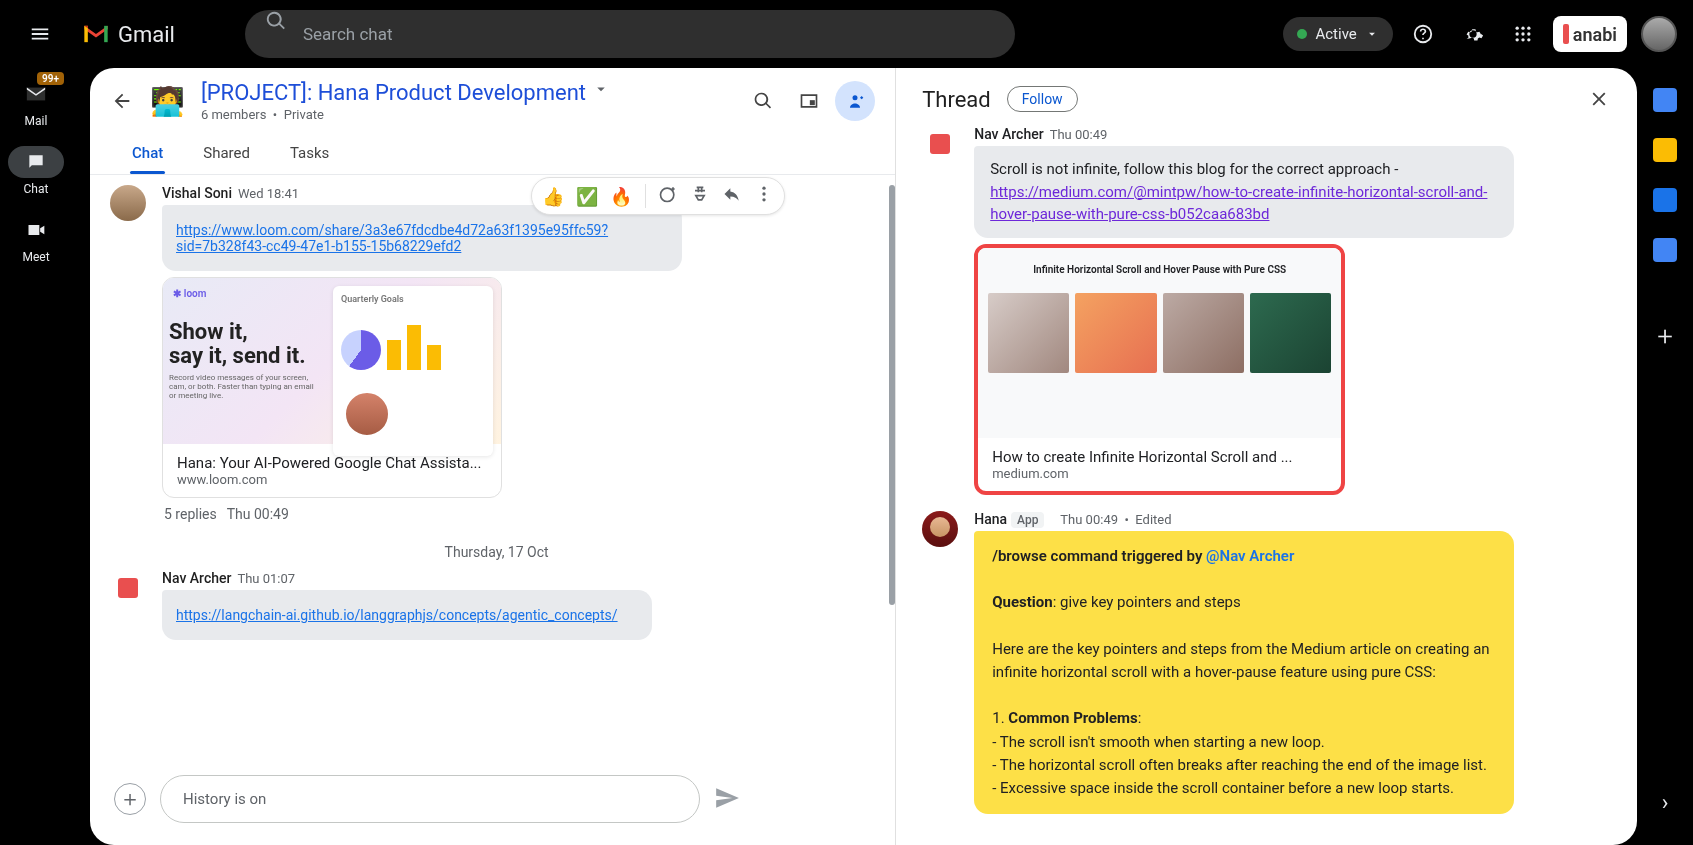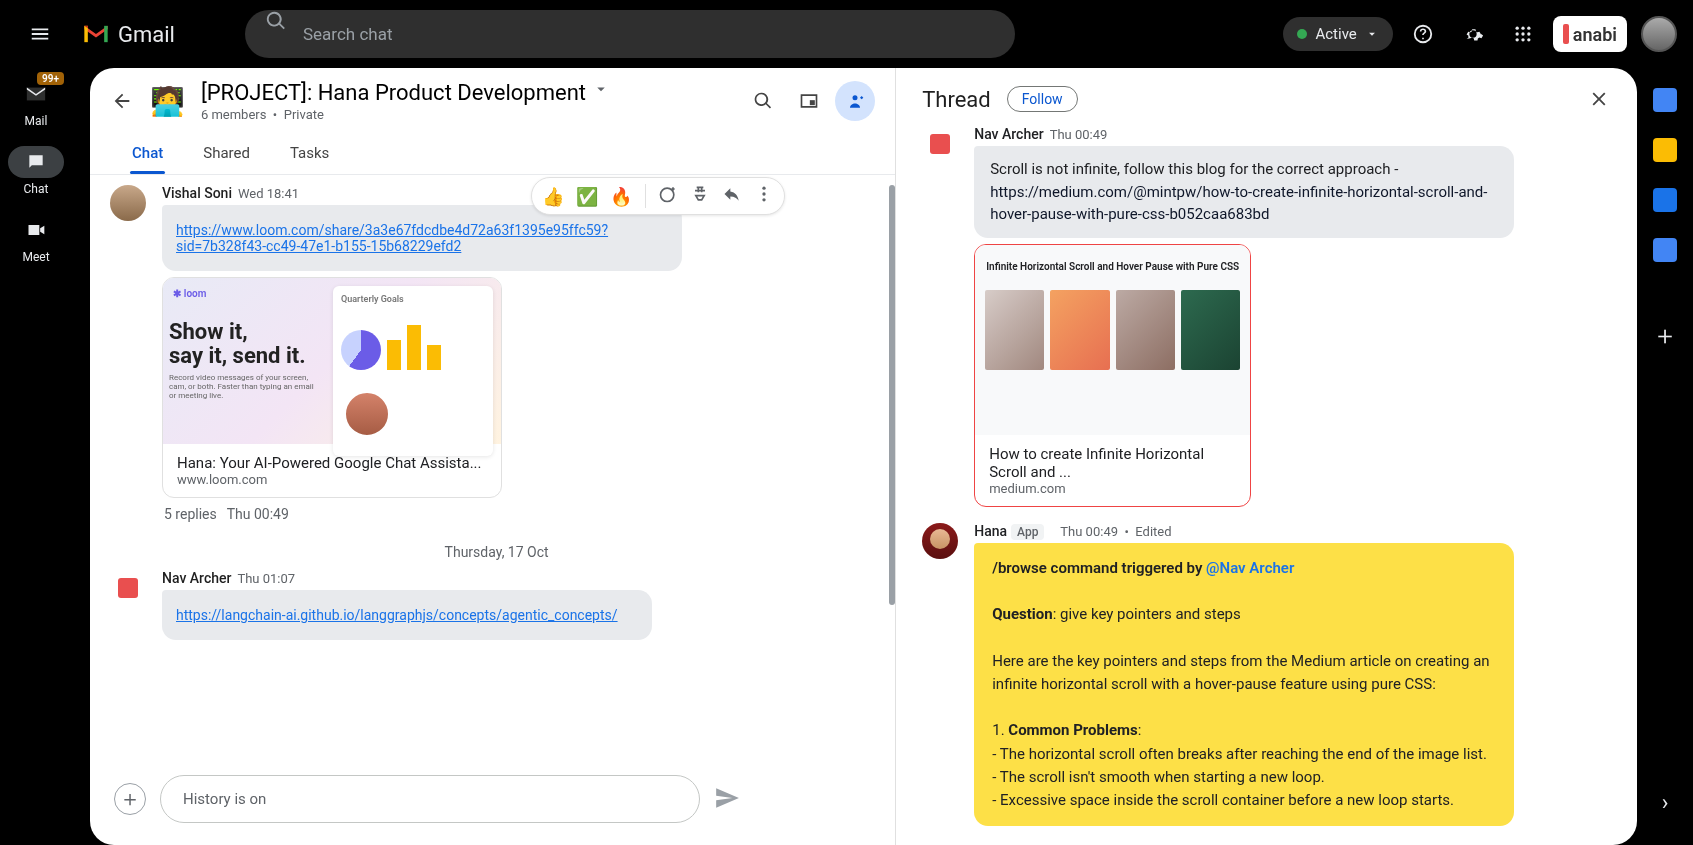--- a/index.html
+++ b/index.html
@@ -42,21 +42,21 @@
   
   .card{position:absolute;left:90px;top:68px;right:56px;bottom:0;background:#fff;border-radius:24px;display:flex;overflow:hidden}
   .col-left{flex:1;display:flex;flex-direction:column;border-right:1px solid #e0e0e0;min-width:0}
   .col-right{flex:0.92;display:flex;flex-direction:column;min-width:0}
 
   
   .chat-header{display:flex;align-items:center;padding:12px 20px;gap:16px}
   .back-arrow{width:24px;height:24px;display:flex;align-items:center;justify-content:center}
   .space-emoji{font-size:28px}
   .space-title-wrap{flex:1}
-  .space-title{font-size:22px;color:#000000;display:flex;align-items:flex-start;gap:6px}
+  .space-title{font-size:22px;color:#1d4ed8;display:flex;align-items:flex-start;gap:6px}
   .chev-d{fill:#5f6368}
   .space-sub{font-size:13px;color:#5f6368;margin-top:2px}
   .header-icons{display:flex;gap:6px;align-items:center}
   .header-icons .hbtn{width:40px;height:40px;border-radius:50%;display:flex;align-items:center;justify-content:center}
   .hbtn.active{background:#d3e3fd}
   .hbtn svg{fill:#444}
   .hbtn.active svg{fill:#0b57d0}
 
   .tabs{display:flex;gap:36px;padding:0 40px;border-bottom:1px solid #e8eaed;font-size:15px;color:#444}
   .tab{padding:10px 2px 12px;position:relative}
@@ -96,22 +96,22 @@
   .thread-close svg{fill:#444}
 
   .thread-scroll{flex:1;overflow:auto;padding:0 26px 20px}
   .t-msg{display:flex;gap:16px;margin-top:6px}
   .t-msg .av{width:36px;height:36px;border-radius:50%;flex:0 0 36px;display:flex;align-items:center;justify-content:center;color:#fff;font-size:11px}
   .bot-logo{width:20px;height:20px;background:#e94f4f;border-radius:3px}
   .t-body{flex:1;min-width:0}
   .t-head{font-size:14px;font-weight:500}
   .t-head .time{color:#5f6368;font-weight:400;margin-left:6px;font-size:13px}
   .t-bubble{background:#e8eaed;border-radius:14px;border-top-left-radius:4px;padding:12px 16px;margin-top:4px;font-size:15px;line-height:1.5;max-width:540px}
-  .t-bubble a{color:#0f172a;}
-  .prev-card{border:1px solid #ef4444;border-radius:12px;overflow:hidden;margin-top:6px;width:277px}
+  .t-bubble a{color:#6d28d9;text-decoration:underline}
+  .prev-card{border:4px solid #ef4444;border-radius:12px;overflow:hidden;margin-top:6px;width:371px}
   .prev-card .pimg{height:190px;background:#f8f9fa;padding:10px}
   .prev-card .pimg .ptitle{font-size:10px;font-weight:600;text-align:center;padding:6px 0 18px}
   .thumb-strip{display:flex;gap:6px}
   .thumb-strip div{flex:1;height:80px;background:linear-gradient(135deg,#d7ccc8,#a1887f);border-radius:2px}
   .prev-card .pcap{padding:10px 14px;font-size:15px}
   .prev-card .pcap .dom{font-size:13px;color:#5f6368}
   .hana-msg{margin-top:16px}
   .app-chip{background:#f1f3f4;padding:1px 6px;border-radius:4px;font-size:12px;color:#5f6368;margin-left:4px}
   .hana-content{background:#fde047;border-radius:14px;border-top-left-radius:4px;padding:14px 18px;margin-top:4px;font-size:15px;line-height:1.55;max-width:540px}
   .hana-content .cmd{font-weight:600}
@@ -397,21 +397,21 @@
             <span class="time">&nbsp;&nbsp;<span>Thu 00:49</span> &nbsp;•&nbsp; <span>Edited</span></span>
           </div>
           <div class="hana-content">
             <div><span class="cmd">/browse command triggered by </span><span class="mention">@Nav Archer</span></div>
             <br>
             <div><b>Question</b><span>: give key pointers and steps</span></div>
             <br>
             <div>Here are the key pointers and steps from the Medium article on creating an infinite horizontal scroll with a hover-pause feature using pure CSS:</div>
             <br>
             <div><span>1. </span><b>Common Problems</b>:</div>
+            <div>   - The scroll isn't smooth when starting a new loop.</div>
             <div>   - The horizontal scroll often breaks after reaching the end of the image list.</div>
-            <div>   - The scroll isn't smooth when starting a new loop.</div>
             <div>   - Excessive space inside the scroll container before a new loop starts.</div>
           </div>
         </div>
       </div>
     </div>
   </div>
 </div>
 
 </body></html>

